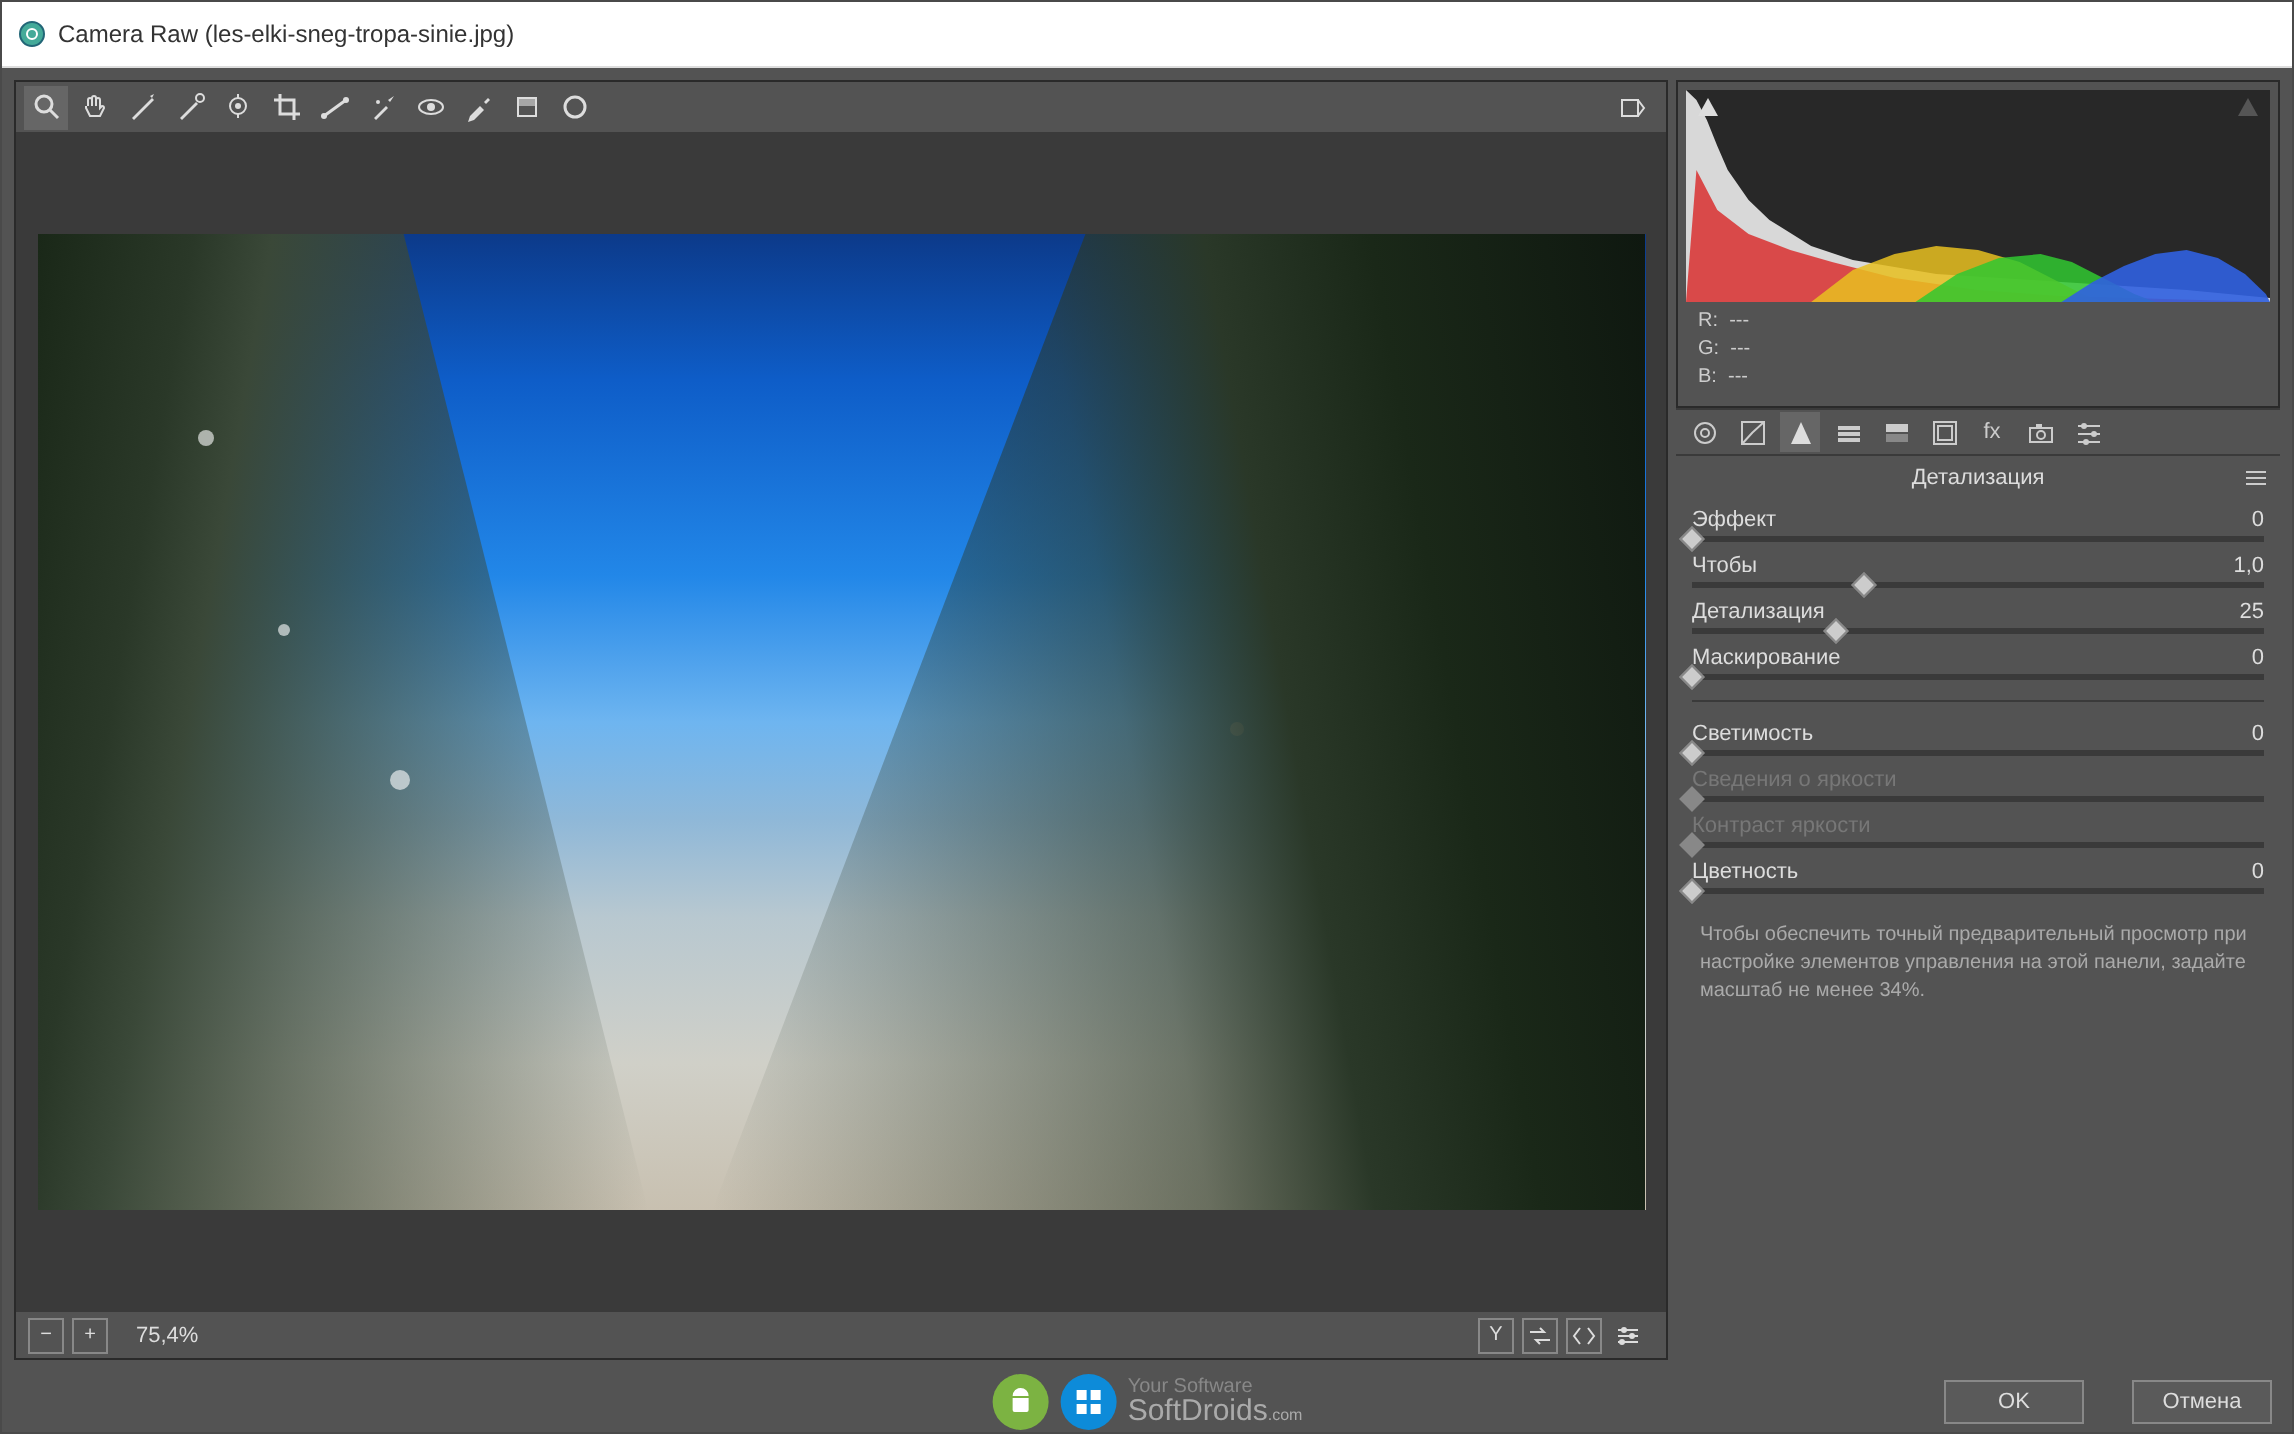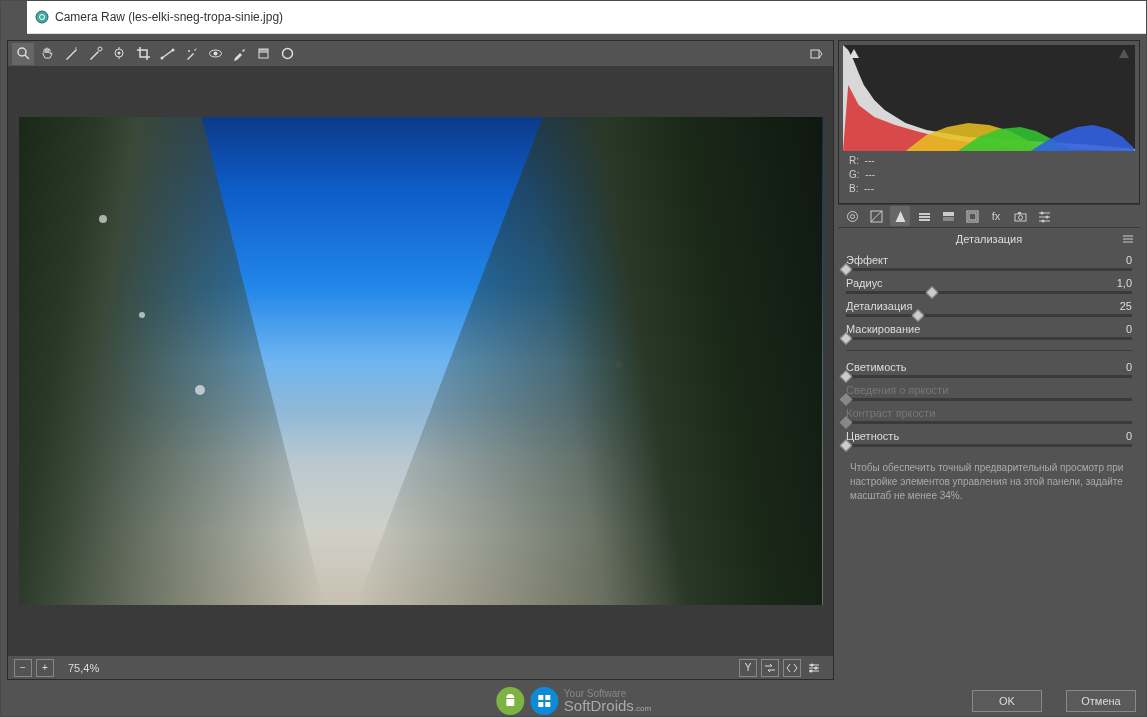--- a/index.html
+++ b/index.html
@@ -1,18 +1,18 @@
 <!DOCTYPE html>
 <html><head>
 <meta charset="utf-8">
 <style>
 * { box-sizing: border-box; margin: 0; padding: 0; }
 body { font-family: "Segoe UI", Tahoma, sans-serif; font-size: 11px; background: #fff; width: 1147px; height: 717px; overflow: hidden; }
 .window { border: 1px solid #4a4a4a; width: 1147px; height: 717px; display: flex; flex-direction: column; background: #535353; }
-.title-bar { background: #fff; color: #333; height: 25px; display: flex; align-items: center; padding: 16px 8px; font-size: 12px; border-bottom: 1px solid #ddd; margin-left: 26px; }
+.title-bar { background: #fff; color: #333; height: 25px; display: flex; align-items: center; padding: 16px 8px; font-size: 12px; border-bottom: 1px solid #ddd; }
 .main { flex: 1; display: flex; }
 .left { flex: 1; display: flex; flex-direction: column; border: 1px solid #2a2a2a; margin: 6px 4px 6px 6px; background: #535353; }
 .toolbar { height: 26px; background: #535353; display: flex; align-items: center; padding: 0 4px; border-bottom: 1px solid #3a3a3a; }
 .tool-btn { width: 22px; height: 22px; display: flex; align-items: center; justify-content: center; color: #ddd; cursor: pointer; margin-right: 2px; }
 .tool-btn.active { background: #666; }
 .toolbar-spacer { flex: 1; }
 .canvas-area { flex: 1; background: #3a3a3a; padding: 50px 0; display: flex; align-items: center; justify-content: center; position: relative; }
 .photo { width: 804px; height: 488px; background: linear-gradient(180deg, #0c3a8a 0%, #0e5dc8 15%, #2287e8 35%, #6eb5f0 50%, #8fb8d8 60%, #b8c8d0 70%, #d0d0c8 85%, #c8c0b0 100%); position: relative; overflow: hidden; }
 .photo::before { content: ""; position: absolute; left: 0; top: 0; bottom: 0; width: 38%; background: linear-gradient(100deg, #1a2818 0%, #2a3828 20%, #3a4838 30%, rgba(58,72,56,0.7) 50%, transparent 100%); clip-path: polygon(0 0, 60% 0, 100% 100%, 0 100%); }
 .photo::after { content: ""; position: absolute; right: 0; top: 0; bottom: 0; width: 58%; background: linear-gradient(-100deg, #0f1810 0%, #1a2818 25%, #2a3828 40%, rgba(42,56,40,0.6) 55%, transparent 100%); clip-path: polygon(40% 0, 100% 0, 100% 100%, 0 100%); }
@@ -285,21 +285,21 @@
           <div class="slider-labels">
               <span>Эффект</span>
               <span>0</span>
             </div>
           <div class="slider-track">
               <div class="slider-thumb" style="left:0%"></div>
             </div>
         </div>
         <div class="slider-row">
           <div class="slider-labels">
-              <span>Радиус</span>
+              <span>Чтобы</span>
               <span>1,0</span>
             </div>
           <div class="slider-track">
               <div class="slider-thumb" style="left:30%"></div>
             </div>
         </div>
         <div class="slider-row">
           <div class="slider-labels">
               <span>Детализация</span>
               <span>25</span>

